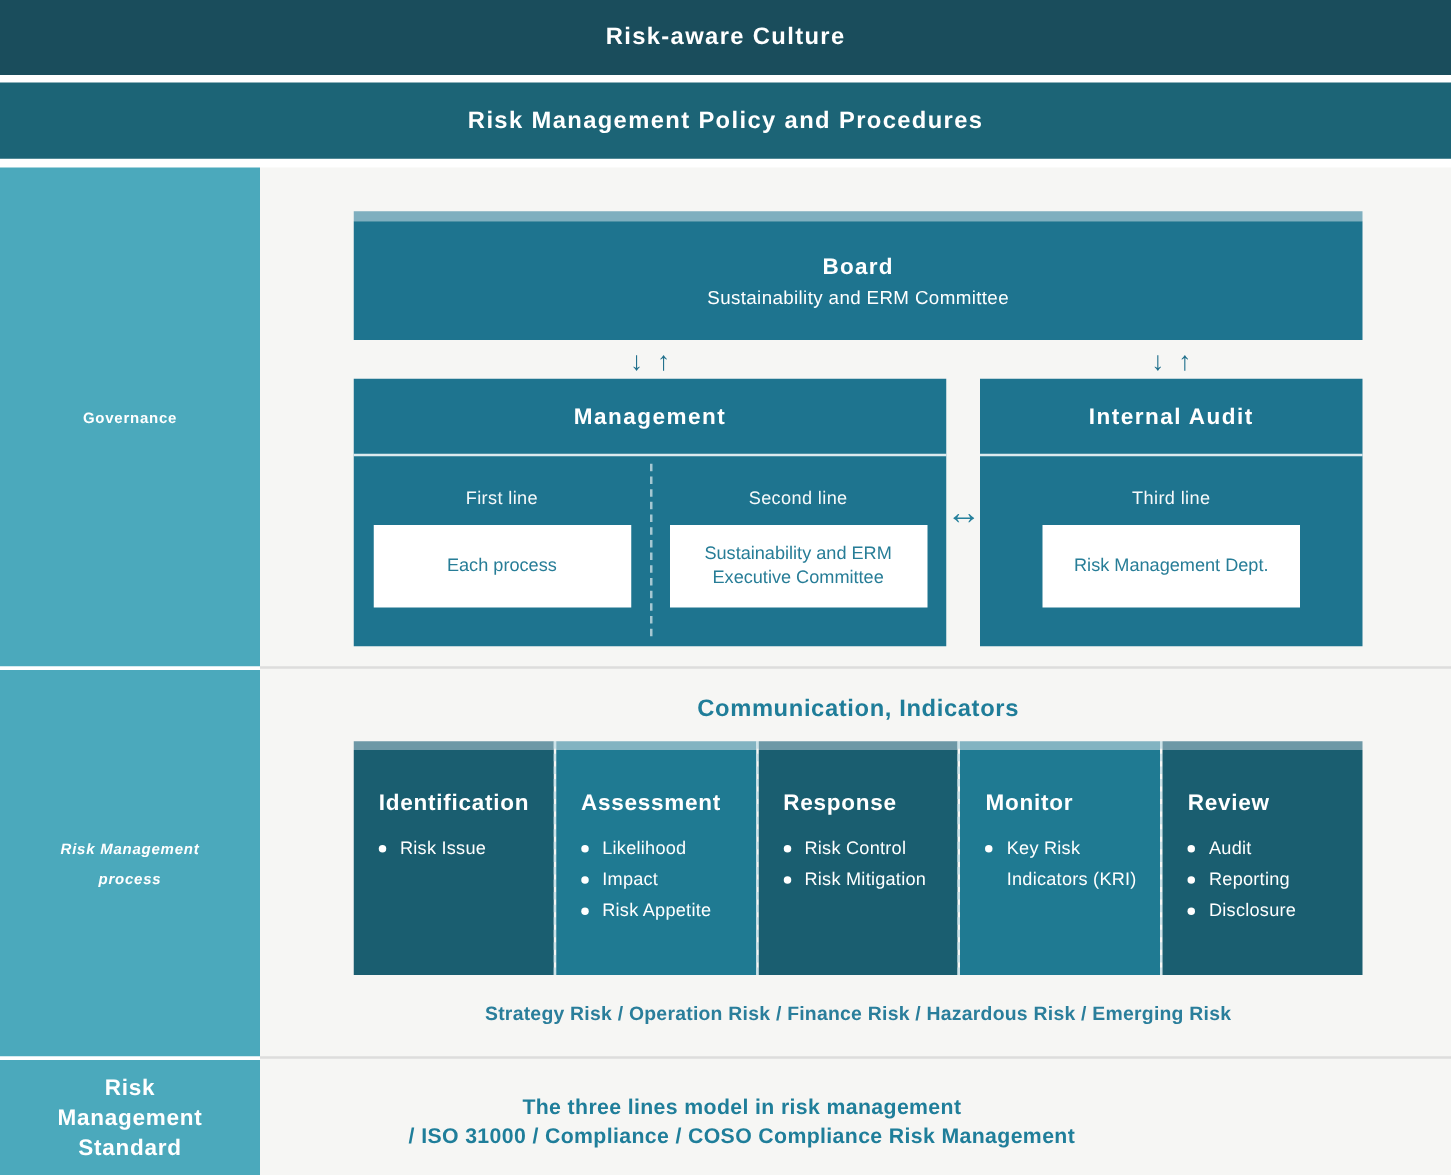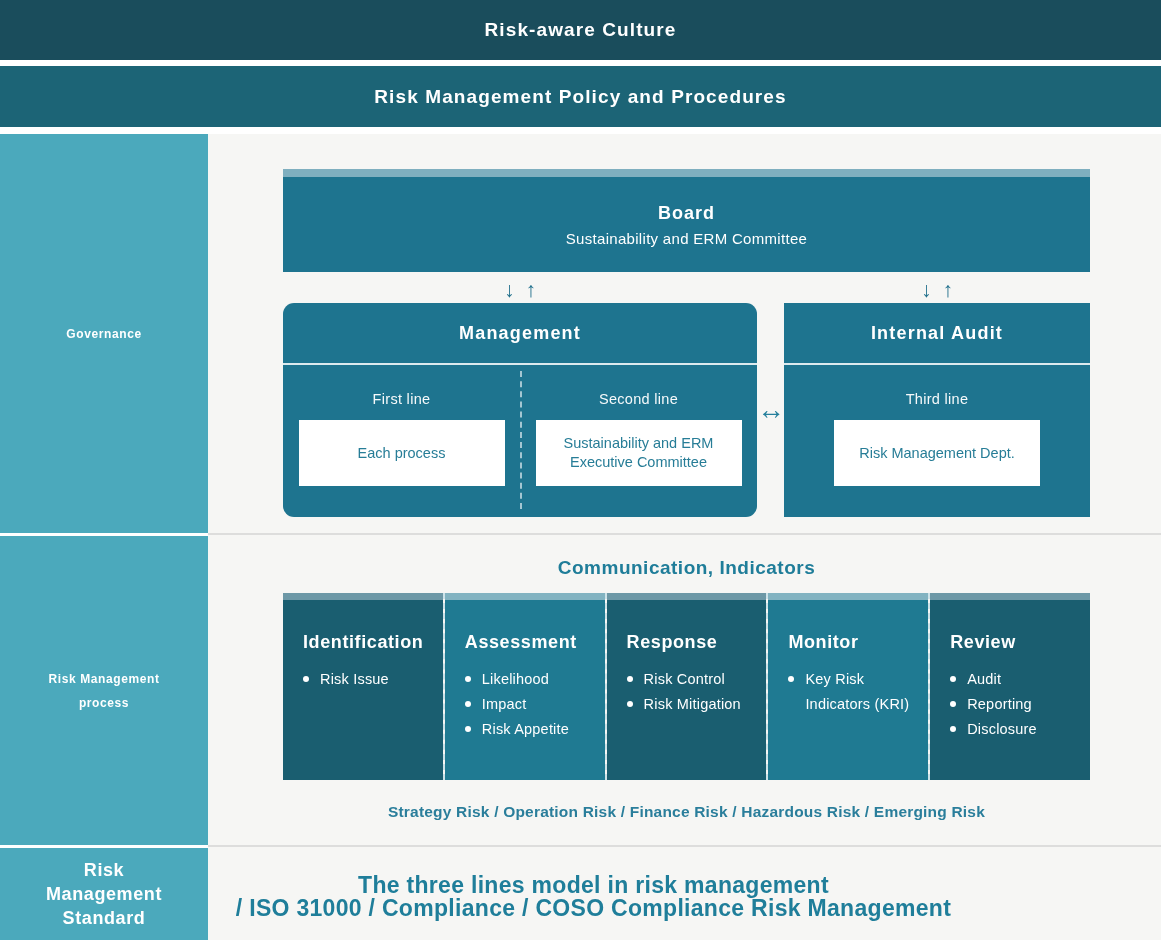--- a/index.html
+++ b/index.html
@@ -28,42 +28,42 @@
   
   .side {
     position:absolute; left:0; width:208px; background:#4ba9bc;
     display:flex; align-items:center; justify-content:center; text-align:center;
     color:#ffffff; font-weight:bold; font-size:12px; letter-spacing:0.6px; line-height:24px;
   }
   .side.governance { top:134px; height:399px; }
   .side.process    { top:536px; height:309px; }
   .side.standard   { top:848px; height:92px; font-size:18px; }
   .side .lbl { max-width:150px; }
-  .side.process .lbl { max-width:132px; }
+  .side.process .lbl { max-width:132px;font-style:italic; }
 
   
   .board { position:absolute; left:283px; top:169px; width:807px; }
   .board .strip { height:8px; background:#7fafbf; }
   .board .body {
     height:95px; background:#1e748f; color:#fff;
     display:flex; flex-direction:column; align-items:center; justify-content:center; gap:6px;
   }
   .board .title { font-weight:bold; font-size:18px; letter-spacing:1px; }
   .board .subtitle { font-size:15px; letter-spacing:0.3px; }
 
   .arrow-pair {
     position:absolute; top:277px; width:64px; height:26px;
     display:flex; align-items:center; justify-content:center; gap:11px;
     color:#21708c; font-size:21px; font-weight:bold;
   }
   .arrow-pair.left { left:488px; }
   .arrow-pair.right { left:905px; }
 
   .org-box { position:absolute; top:303px; background:#1e748f; }
-  .org-box.management { left:283px; width:474px; height:214px;border-radius:11px; }
+  .org-box.management { left:283px; width:474px; height:214px; }
   .org-box.audit { left:784px; width:306px; height:214px; }
   .org-header {
     height:62px; display:flex; align-items:center; justify-content:center;
     color:#fff; font-weight:bold; font-size:18px; letter-spacing:1.2px;
     border-bottom:2px solid rgba(255,255,255,0.85);
   }
   .org-body { position:relative; height:150px; display:flex; }
   .org-half {
     flex:1; display:flex; flex-direction:column; align-items:center;
   }
@@ -110,21 +110,21 @@
     border-radius:50%; background:#fff;
   }
   .risks-line {
     position:absolute; left:283px; top:803px; width:807px;
     text-align:center; color:#2a7e9b; font-weight:600; font-size:15.5px; letter-spacing:0.2px;
   }
 
   
   .standard-text {
     position:absolute; left:208px; top:874px; width:771px;
-    text-align:center; color:#1f7e9a; font-weight:bold; font-size:23px; line-height:23px; letter-spacing:0.3px;
+    text-align:center; color:#1f7e9a; font-weight:bold; font-size:17px; line-height:23px; letter-spacing:0.3px;
   }
 </style>
 </head>
 <body>
 
 <div class="canvas">
 
   <div class="bar culture">
     <span>Risk-aware Culture</span>
   </div>

